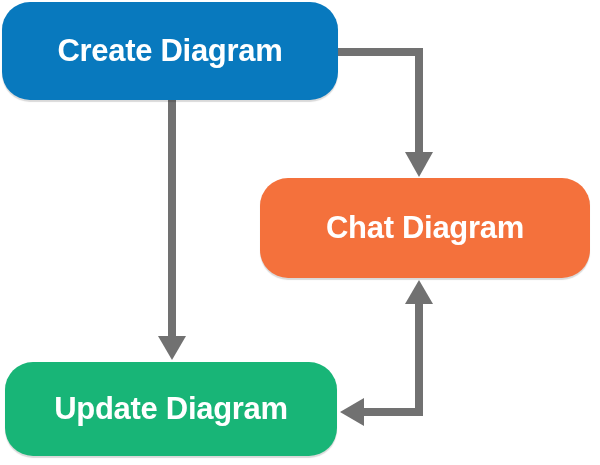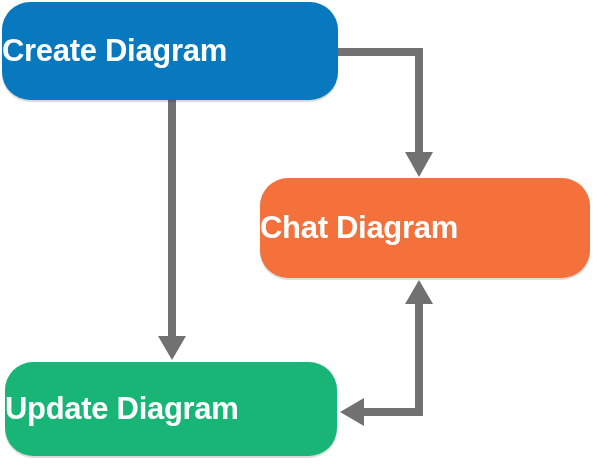--- a/index.html
+++ b/index.html
@@ -32,20 +32,21 @@
   }
   .edge-head {
     fill: #717171;
     stroke: none;
   }
   .node {
     position: absolute;
     border-radius: 28px;
     display: flex;
     align-items: center;
+    justify-content: center;
     color: #ffffff;
     font-weight: bold;
     font-size: 31px;
     letter-spacing: -0.3px;
     box-shadow: 0 1.5px 1px rgba(0,0,0,0.15);
   }
   .node-create { left: 2px;   top: 2px;   width: 336px; height: 98px;  background: #0879BE; }
   .node-chat   { left: 260px; top: 178px; width: 330px; height: 100px; background: #F4713C; }
   .node-update { left: 5px;   top: 362px; width: 332px; height: 94px;  background: #18B577; }
 </style>

